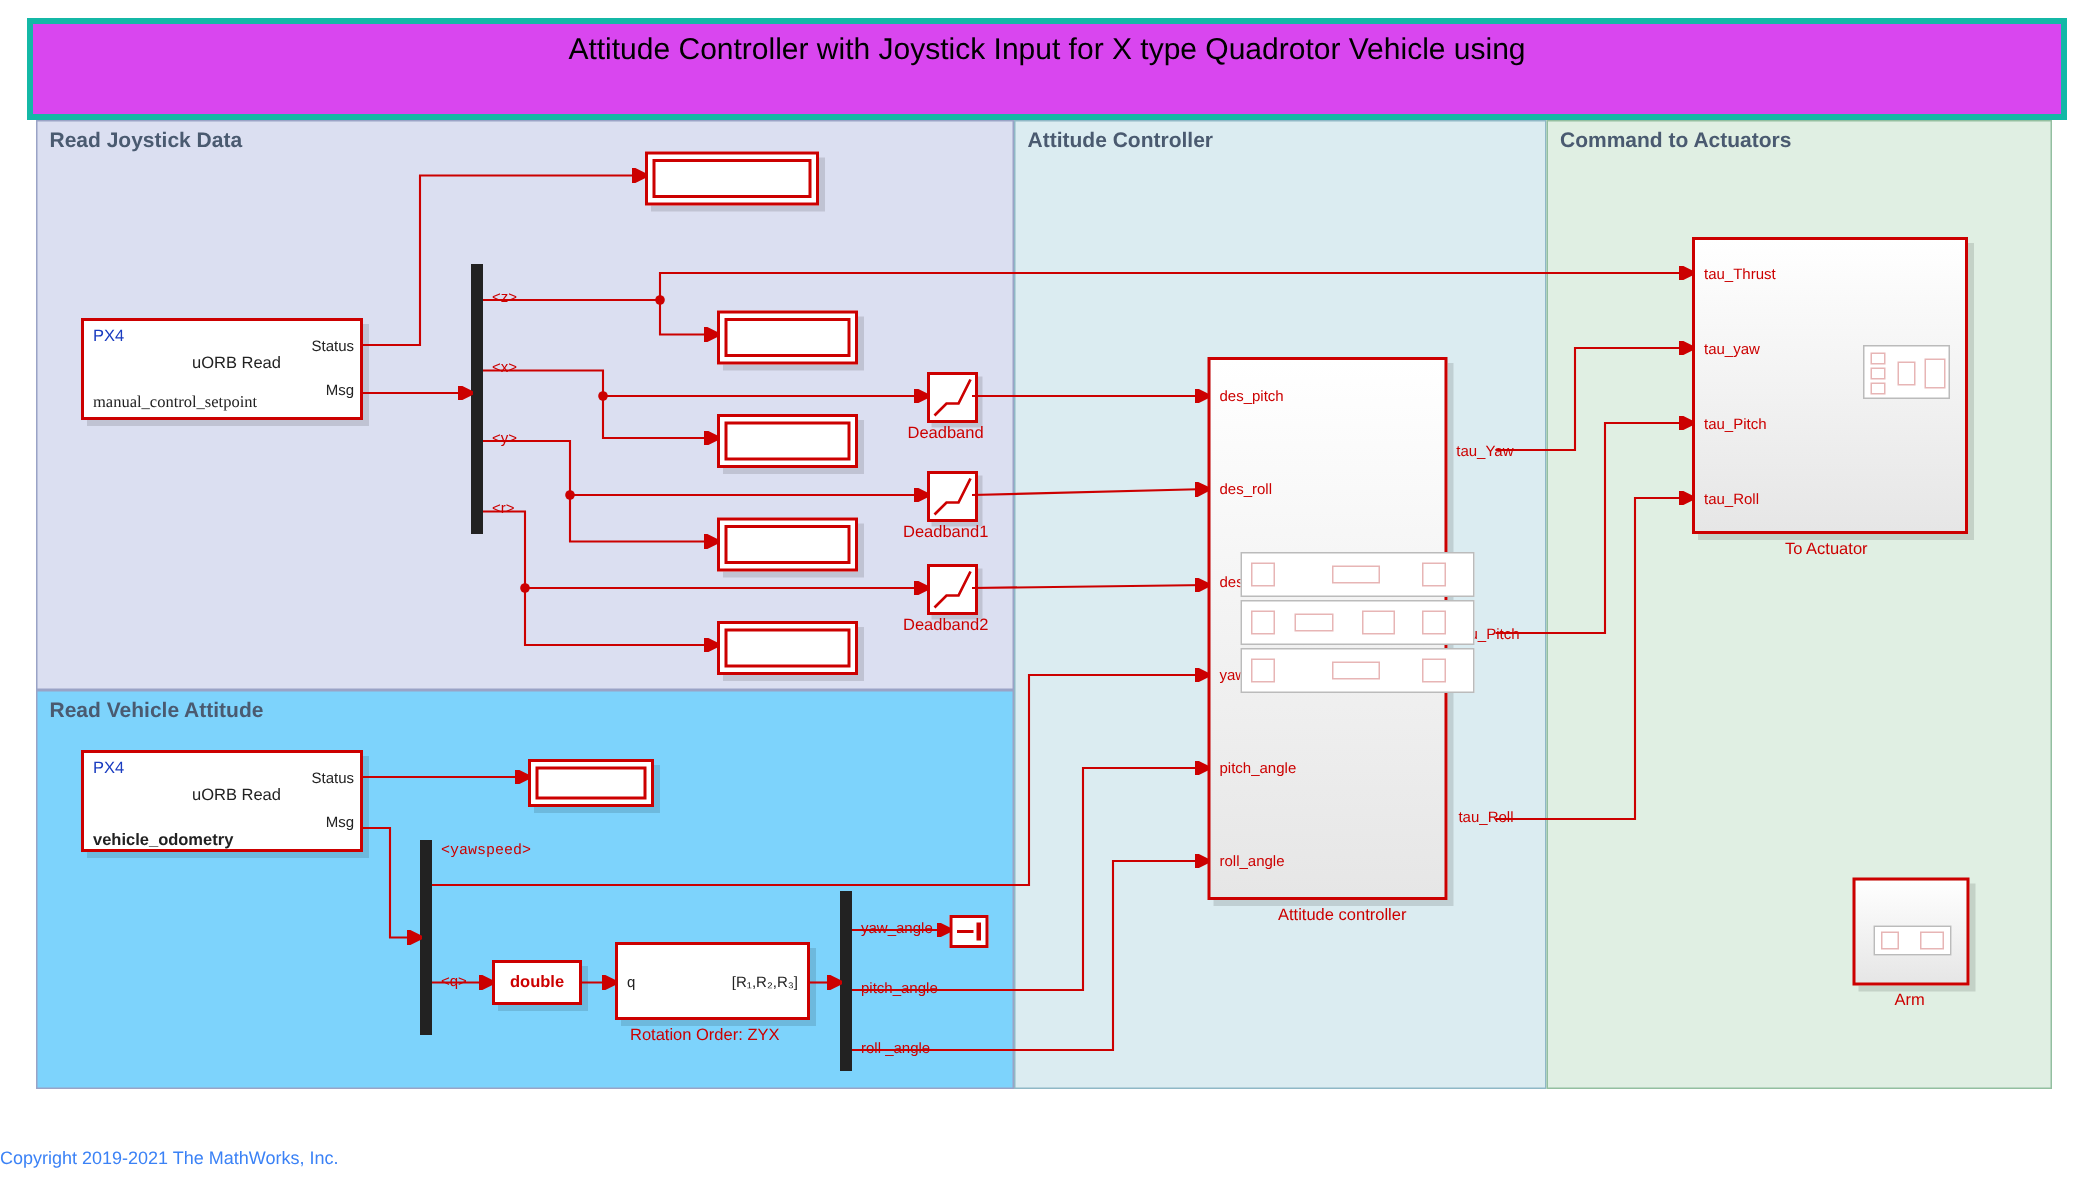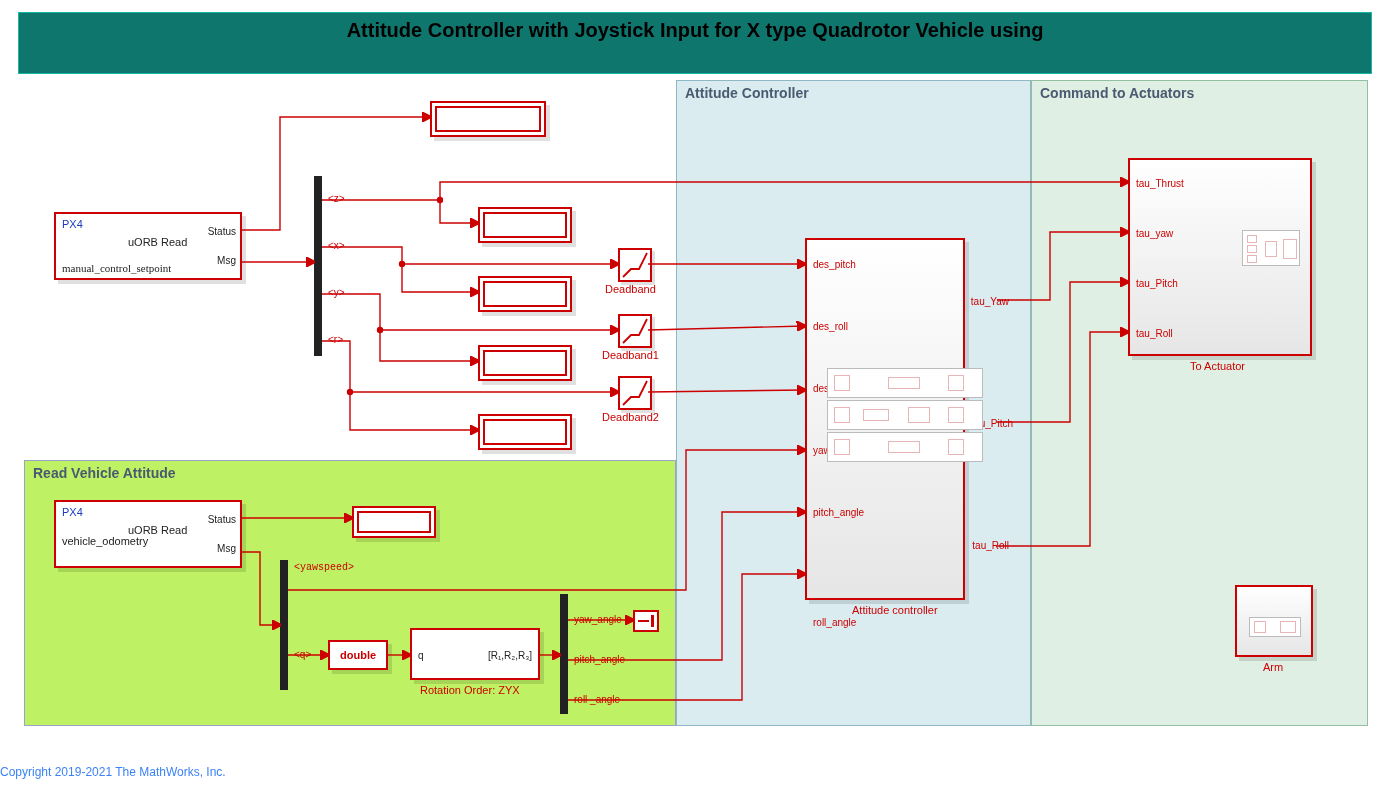--- a/index.html
+++ b/index.html
@@ -1,28 +1,28 @@
 <!DOCTYPE html>
 <html><head>
 <meta charset="utf-8">
 <style>
   html, body { margin:0; padding:0; font-family: Arial, Helvetica, sans-serif; background:#fff; }
   #canvas { position:relative; width:1390px; height:787px; background:#fff; }
 
   .title-banner { position:absolute; left:18px; top:12px; width:1352px; height:60px;
-                  background:#0f766e; border:1px solid #14b8a6; text-align:center;
-                  font-weight:bold; font-size:20px; }
+                  background:#d946ef; border:4px solid #14b8a6; text-align:center;
+                  font-weight:normal; font-size:20px; }
   .title-banner .t1 { margin-top:6px; }
   .title-banner .t2 { margin-top:2px; }
 
   .region { position:absolute; }
   .region-header { font-size:14px; color:#4a5a70; padding:4px 8px; font-weight:600;}
 
   .reg-joystick { left:24px; top:80px; width:650px; height:378px; background:#dbdff1; border:1px solid #9aa3c6; }
-  .reg-vehicle  { left:24px; top:460px; width:650px; height:264px; background:#bef264; border:1px solid #9aa3c6; }
+  .reg-vehicle  { left:24px; top:460px; width:650px; height:264px; background:#7dd3fc; border:1px solid #9aa3c6; }
   .reg-attitude { left:676px; top:80px; width:353px; height:644px; background:#dbecf1; border:1px solid #8fb8c6; }
   .reg-command  { left:1031px; top:80px; width:335px; height:644px; background:#e0efe3; border:1px solid #93bfa0; }
 
   .block { position:absolute; background:#fff; border:2px solid #cc0000; box-sizing:border-box; }
   .block-shadow { box-shadow: 4px 4px 0 rgba(0,0,0,0.12); }
   .block-grad { background: linear-gradient(#ffffff, #e6e6e6); }
   .blk-label { position:absolute; font-size:11px; color:#cc0000; white-space:nowrap; }
   .blk-label.black { color:#222; }
   .blk-label.blue { color:#1a3cc0; }
 
@@ -54,20 +54,23 @@
 </style>
 </head>
 <body>
 
 <div id="canvas">
 
   <div class="title-banner">
     <div class="t1">Attitude Controller with Joystick Input for X type Quadrotor Vehicle using</div>
   </div>
 
+  <div class="region reg-joystick">
+    <div class="region-header">Read Joystick Data</div>
+  </div>
   <div class="region reg-vehicle">
     <div class="region-header">Read Vehicle Attitude</div>
   </div>
   <div class="region reg-attitude">
     <div class="region-header">Attitude Controller</div>
   </div>
   <div class="region reg-command">
     <div class="region-header">Command to Actuators</div>
   </div>
 
@@ -108,21 +111,21 @@
   <div class="deadband" style="left:618px; top:376px;">
     <svg viewBox="0 0 26 26">
         <path d="M1 25 L9 17 L17 17 L25 1" stroke="#cc0000" stroke-width="1.8" fill="none"></path>
       </svg>
   </div>
   <span class="blk-label" style="left:602px; top:411px;">Deadband2</span>
 
   <div class="block block-shadow" style="left:54px; top:500px; width:188px; height:68px;">
     <span class="blk-label blue" style="left:6px; top:4px;">PX4</span>
     <span class="blk-label black" style="left:72px; top:22px;">uORB Read</span>
-    <span class="blk-label black" style="left:6px; bottom:19px;">vehicle_odometry</span>
+    <span class="blk-label black" style="left:6px; bottom:0;font-weight:bold;">vehicle_odometry</span>
     <span class="port-label black" style="right:4px; top:12px;">Status</span>
     <span class="port-label black" style="right:4px; bottom:12px;">Msg</span>
   </div>
 
   <div class="display" style="left:352px; top:506px; width:80px; height:28px;"></div>
 
   <div class="bus-sel" style="left:280px; top:560px; height:130px;"></div>
   <span class="port-label" style="left:294px; top:562px;font-family:Liberation Mono, monospace;">&lt;yawspeed&gt;</span>
   <span class="port-label" style="left:294px; top:649px;">&lt;q&gt;</span>
 
@@ -142,21 +145,21 @@
   <span class="port-label" style="left:574px; top:694px;">roll _angle</span>
 
   <div class="terminator" style="left:633px; top:610px;"></div>
 
   <div class="block block-grad block-shadow" style="left:805px; top:238px; width:160px; height:362px;">
     <span class="port-label" style="left:6px; top:19px;">des_pitch</span>
     <span class="port-label" style="left:6px; top:81px;">des_roll</span>
     <span class="port-label" style="left:6px; top:143px;">des_yaw_rate</span>
     <span class="port-label" style="left:6px; top:205px;">yaw_rate</span>
     <span class="port-label" style="left:6px; top:267px;">pitch_angle</span>
-    <span class="port-label" style="left:6px; top:329px;margin-top:48px;">roll_angle</span>
+    <span class="port-label" style="left:6px; top:329px;">roll_angle</span>
 
     <span class="port-label" style="right:-46px; top:56px;">tau_Yaw</span>
     <span class="port-label" style="right:-50px; top:178px;">tau_Pitch</span>
     <span class="port-label" style="right:-46px; top:300px;">tau_Roll</span>
 
     <div class="attctrl-inner" style="left:20px; top:128px; width:154px; height:28px;">
       <div class="mini" style="left:6px; top:6px; width:14px; height:14px;"></div>
       <div class="mini" style="left:60px; top:8px; width:30px; height:10px;"></div>
       <div class="mini" style="left:120px; top:6px; width:14px; height:14px;"></div>
     </div>

